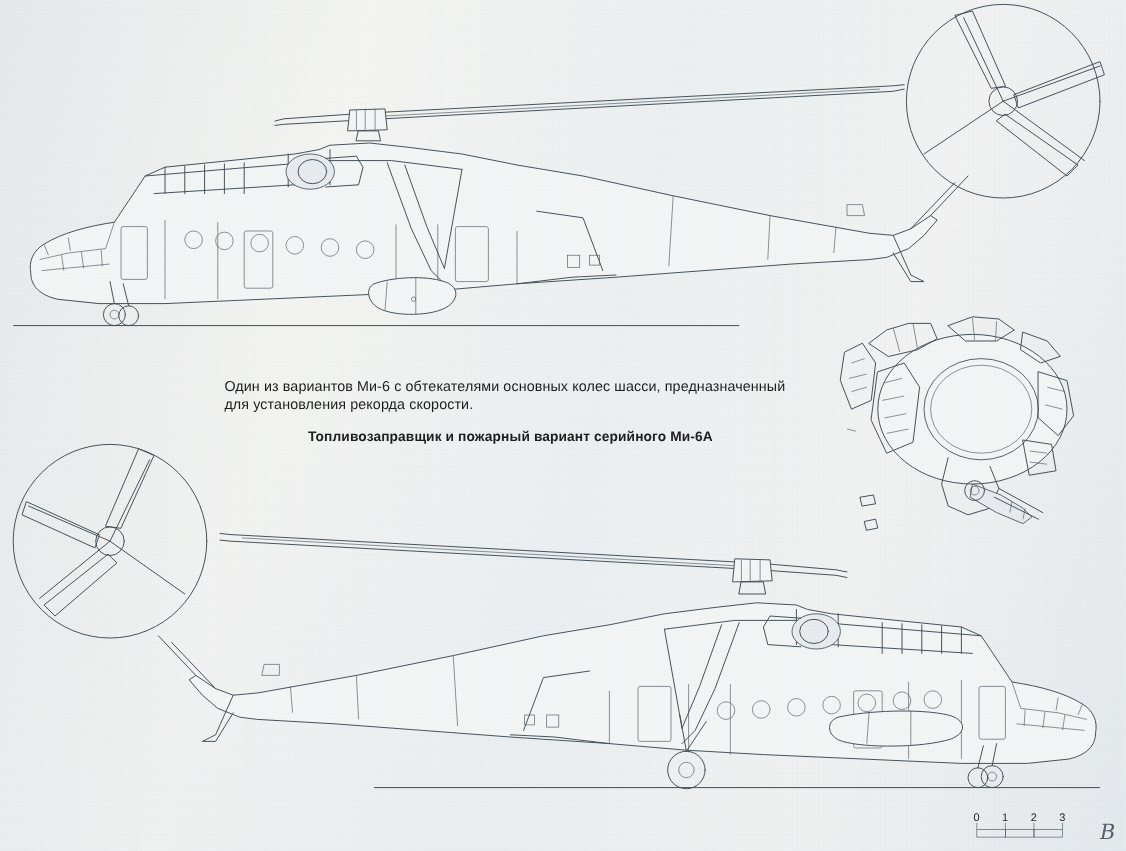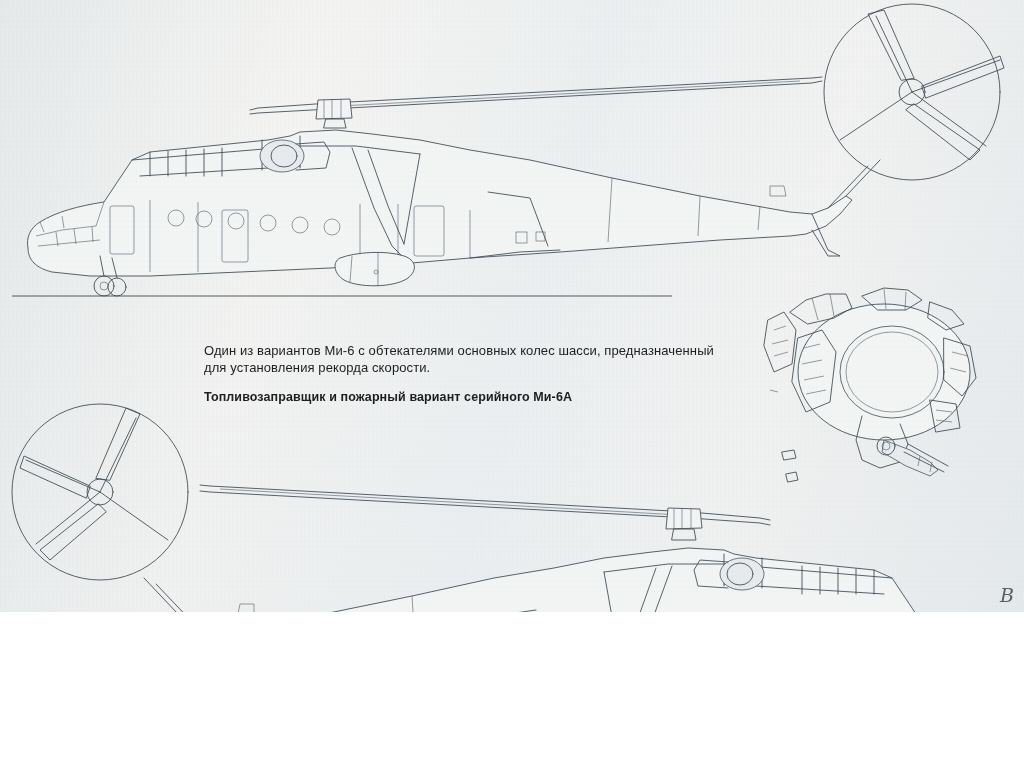--- a/index.html
+++ b/index.html
@@ -6,21 +6,21 @@
     margin: 0;
     padding: 0;
     background: #ffffff;
   }
   body {
     font-family: "Liberation Sans", sans-serif;
   }
   #page {
     position: relative;
     width: 1024px;
-    height: 612px;
+    height: 774px;
     overflow: hidden;
     background: #f4f3ef;
   }
   
   #paper {
     position: absolute;
     inset: 0;
     background:
       linear-gradient(105deg, rgba(226,231,233,0.85) 0%, rgba(243,243,240,0.6) 28%, rgba(234,238,240,0.75) 52%, rgba(245,244,241,0.55) 74%, rgba(228,233,236,0.8) 100%),
       radial-gradient(ellipse at 18% 12%, #f7f7f4 0%, #eceff1 55%, #e4e9ec 100%);
@@ -50,20 +50,21 @@
     top: 342px;
     width: 520px;
     font-weight: 400;
   }
   #caption-bottom {
     left: 204px;
     top: 389px;
     width: 520px;
     font-weight: bold;
     font-size: 12.5px;
+    text-align: center;
   }
   .scale-num {
     position: absolute;
     font-size: 10px;
     color: #1d1d1d;
   }
   #signature {
     position: absolute;
     right: 10px;
     bottom: 6px;

